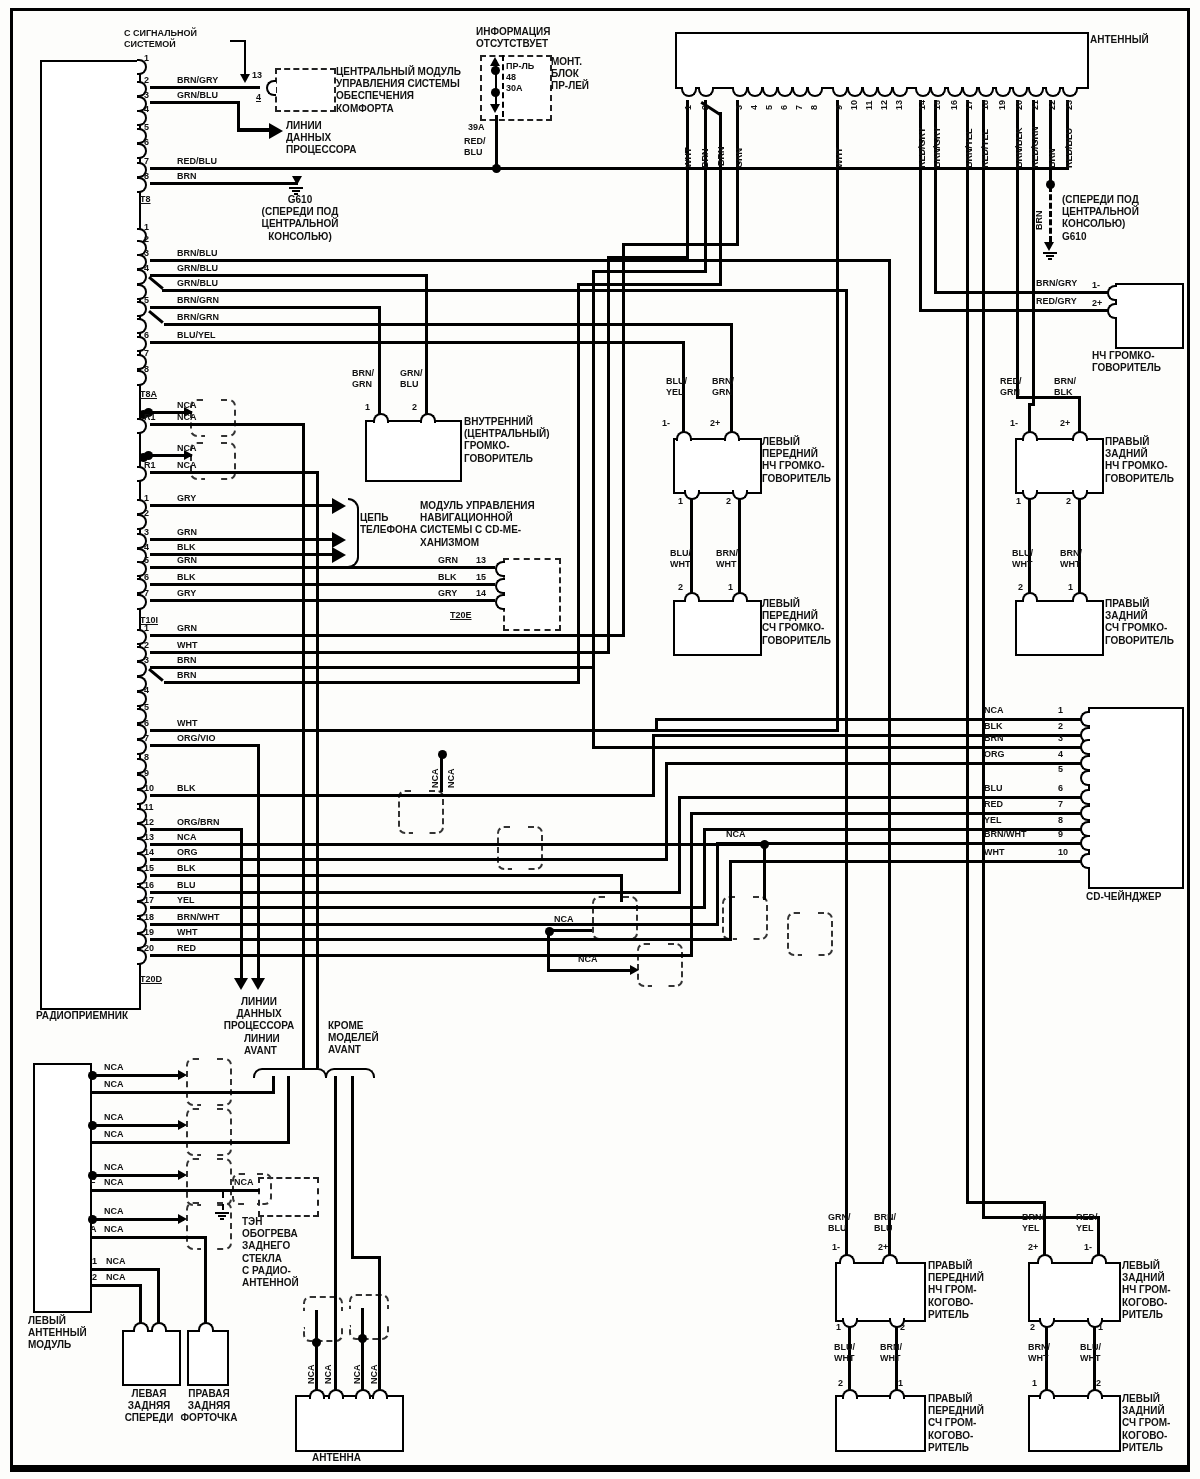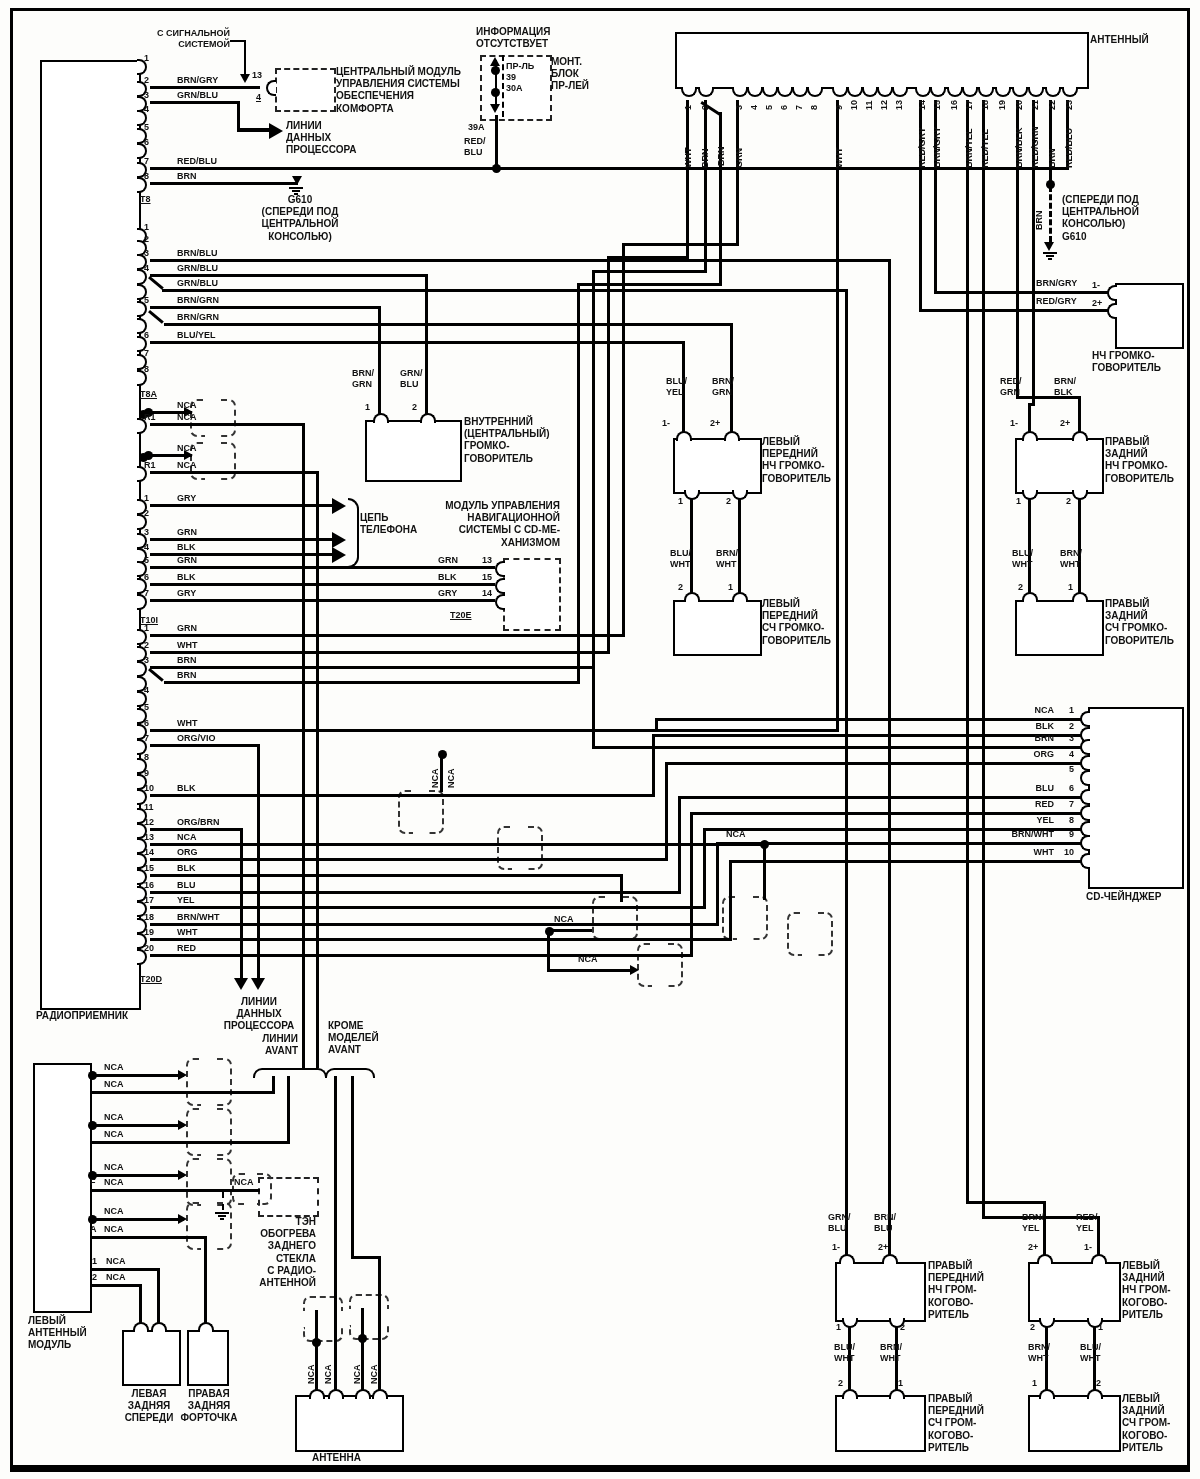--- a/index.html
+++ b/index.html
@@ -4,21 +4,21 @@
 <style>
   html,body{margin:0;padding:0;background:#ffffff}
   #page{position:relative;width:1200px;height:1479px;background:#fdfdfb;font-family:"Liberation Sans",sans-serif;color:#111;overflow:hidden}
   .frame{position:absolute;border:3px solid #000;border-bottom:7px solid #000}
   .box{position:absolute;border:2px solid #000;background:#fff}
   .dbox{position:absolute;border:2px dashed #222;background:#fff}
   .w{position:absolute;background:#000}
   .dg{position:absolute;height:3px;background:#000;transform-origin:0 0}
   .lb{position:absolute;font-size:10px;line-height:1.22;white-space:pre-line}
   .s{font-size:9px}
-  .r{text-align:right}
+  .r{}
   .c{text-align:center}
   .u{text-decoration:underline}
   .vl{position:absolute;font-size:9px;white-space:nowrap;transform:rotate(-90deg);transform-origin:0 0}
   .pa{position:absolute;width:8px;height:12px;border:2px solid #000;border-left:0;border-radius:0 8px 8px 0;background:#fff}
   .pb{position:absolute;width:8px;height:12px;border:2px solid #000;border-right:0;border-radius:8px 0 0 8px;background:#fff}
   .pu{position:absolute;width:12px;height:8px;border:2px solid #000;border-bottom:0;border-radius:8px 8px 0 0;background:#fff}
   .pd{position:absolute;width:12px;height:8px;border:2px solid #000;border-top:0;border-radius:0 0 8px 8px;background:#fff}
   .dot{position:absolute;width:9px;height:9px;border-radius:50%;background:#000}
   .ar{position:absolute;width:0;height:0;border:5px solid transparent;border-left:9px solid #000;border-right:0}
   .arb{position:absolute;width:0;height:0;border:8px solid transparent;border-left:14px solid #000;border-right:0}
@@ -326,21 +326,21 @@
   <b class="lb" style="left:336px;top:66px">ЦЕНТРАЛЬНЫЙ МОДУЛЬ
 УПРАВЛЕНИЯ СИСТЕМЫ
 ОБЕСПЕЧЕНИЯ
 КОМФОРТА</b>
   <b class="lb" style="left:286px;top:120px">ЛИНИИ
 ДАННЫХ
 ПРОЦЕССОРА</b>
   <b class="lb" style="left:476px;top:26px">ИНФОРМАЦИЯ
 ОТСУТСТВУЕТ</b>
   <b class="lb s" style="left:506px;top:61px">ПР-ЛЬ
-39
+48
 30А</b>
   <b class="lb" style="left:551px;top:56px">МОНТ.
 БЛОК
 ПР-ЛЕЙ</b>
   <b class="lb s" style="left:468px;top:122px">39А</b>
   <b class="lb s" style="left:464px;top:136px">RED/
 BLU</b>
   <b class="lb" style="left:1090px;top:34px">АНТЕННЫЙ</b>
   <b class="lb c" style="left:240px;top:194px;width:120px">G610
 (СПЕРЕДИ ПОД

